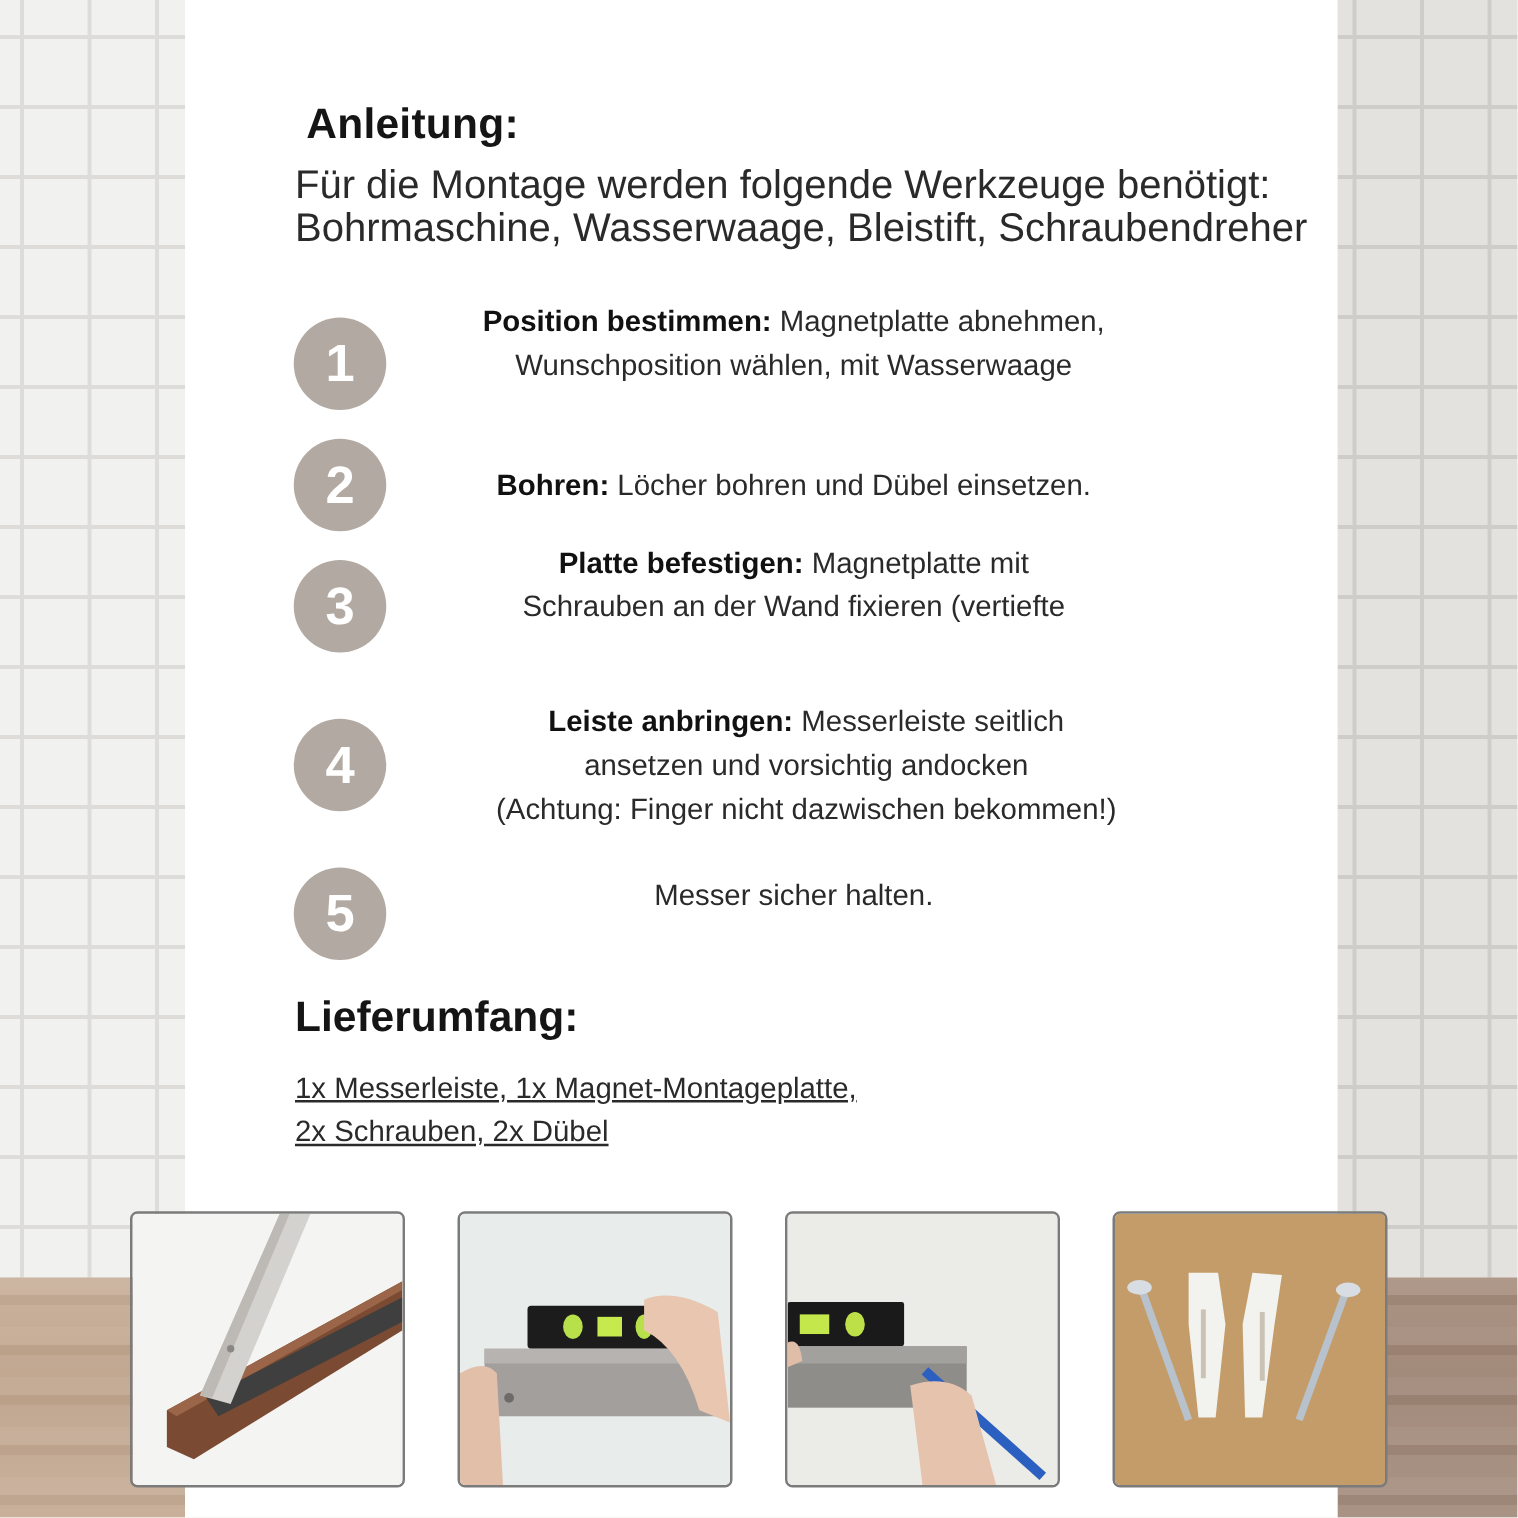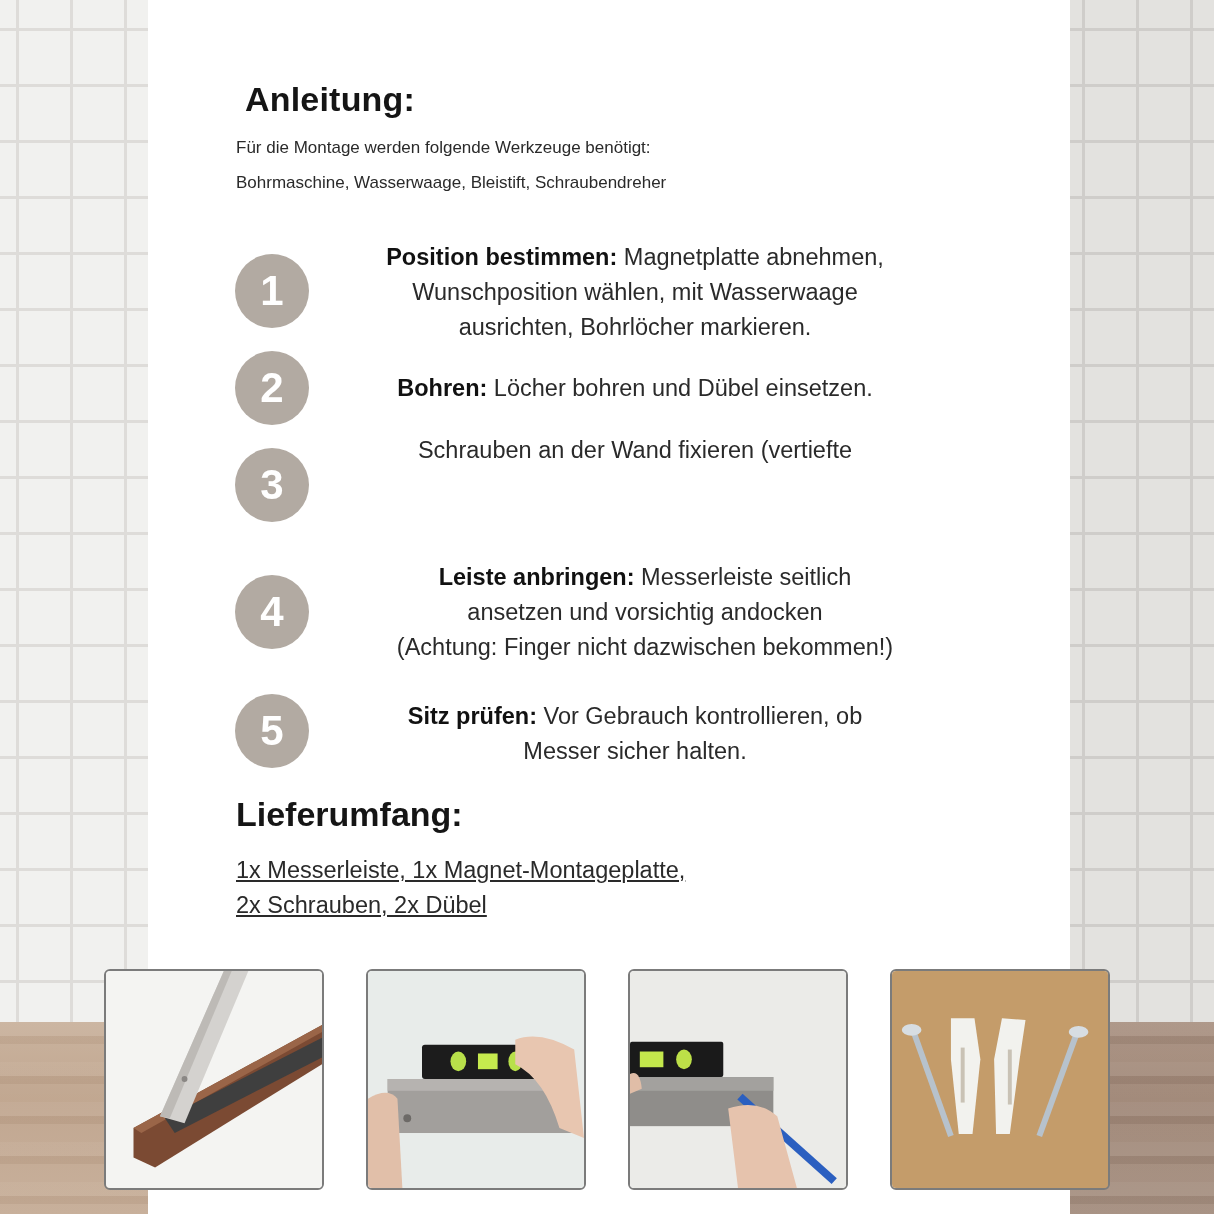--- a/index.html
+++ b/index.html
@@ -47,21 +47,21 @@
   .panel {
     position: absolute; left: 148px; top: 0; width: 922px; height: 1214px;
     background: #ffffff;
   }
   .h1 {
     position: absolute; left: 245px; top: 80px;
     font-size: 34px; font-weight: 700; color: #151515; letter-spacing: 0.2px;
   }
   .intro {
     position: absolute; left: 236px; top: 130px;
-    font-size: 17px; line-height: 35px; color: #2a2a2a;
+    font-size: 32px; line-height: 35px; color: #2a2a2a;
   }
   .step-circle {
     position: absolute; left: 235px; width: 74px; height: 74px; border-radius: 50%;
     background: #b2aaa2; color: #ffffff;
     display: flex; align-items: center; justify-content: center;
     font-size: 42px; font-weight: 700;
   }
   .step-text {
     position: absolute; left: 335px; width: 600px;
     font-size: 23.5px; line-height: 35px; color: #2a2a2a; text-align: center;
@@ -95,43 +95,42 @@
 <h1 class="h1">Anleitung:</h1>
 <div class="intro">
   <div>Für die Montage werden folgende Werkzeuge benötigt:</div>
   <div>Bohrmaschine, Wasserwaage, Bleistift, Schraubendreher</div>
 </div>
 
 <div class="step-circle" style="top:254px">1</div>
 <div class="step-text" style="top:240px">
   <div><b>Position bestimmen:</b><span> Magnetplatte abnehmen,</span></div>
   <div>Wunschposition wählen, mit Wasserwaage</div>
-  <div>ausrichten, Bohrlöcher markieren.</div>
 </div>
 
 <div class="step-circle" style="top:351px">2</div>
 <div class="step-text" style="top:371px">
   <div><b>Bohren:</b><span> Löcher bohren und Dübel einsetzen.</span></div>
 </div>
 
 <div class="step-circle" style="top:448px">3</div>
 <div class="step-text" style="top:433px">
+  <div><b>Platte befestigen:</b><span> Magnetplatte mit</span></div>
   <div>Schrauben an der Wand fixieren (vertiefte</div>
 </div>
 
 <div class="step-circle" style="top:575px">4</div>
 <div class="step-text" style="top:560px; width:620px">
   <div><b>Leiste anbringen:</b><span> Messerleiste seitlich</span></div>
   <div>ansetzen und vorsichtig andocken</div>
   <div>(Achtung: Finger nicht dazwischen bekommen!)</div>
 </div>
 
 <div class="step-circle" style="top:694px">5</div>
 <div class="step-text" style="top:699px">
-  <div><b>Sitz prüfen:</b><span> Vor Gebrauch kontrollieren, ob</span></div>
   <div>Messer sicher halten.</div>
 </div>
 
 <h2 class="h2">Lieferumfang:</h2>
 <div class="scope">
   <div>1x Messerleiste, 1x Magnet-Montageplatte,</div>
   <div>2x Schrauben, 2x Dübel</div>
 </div>
 
 <div class="photo" style="left:104px">

